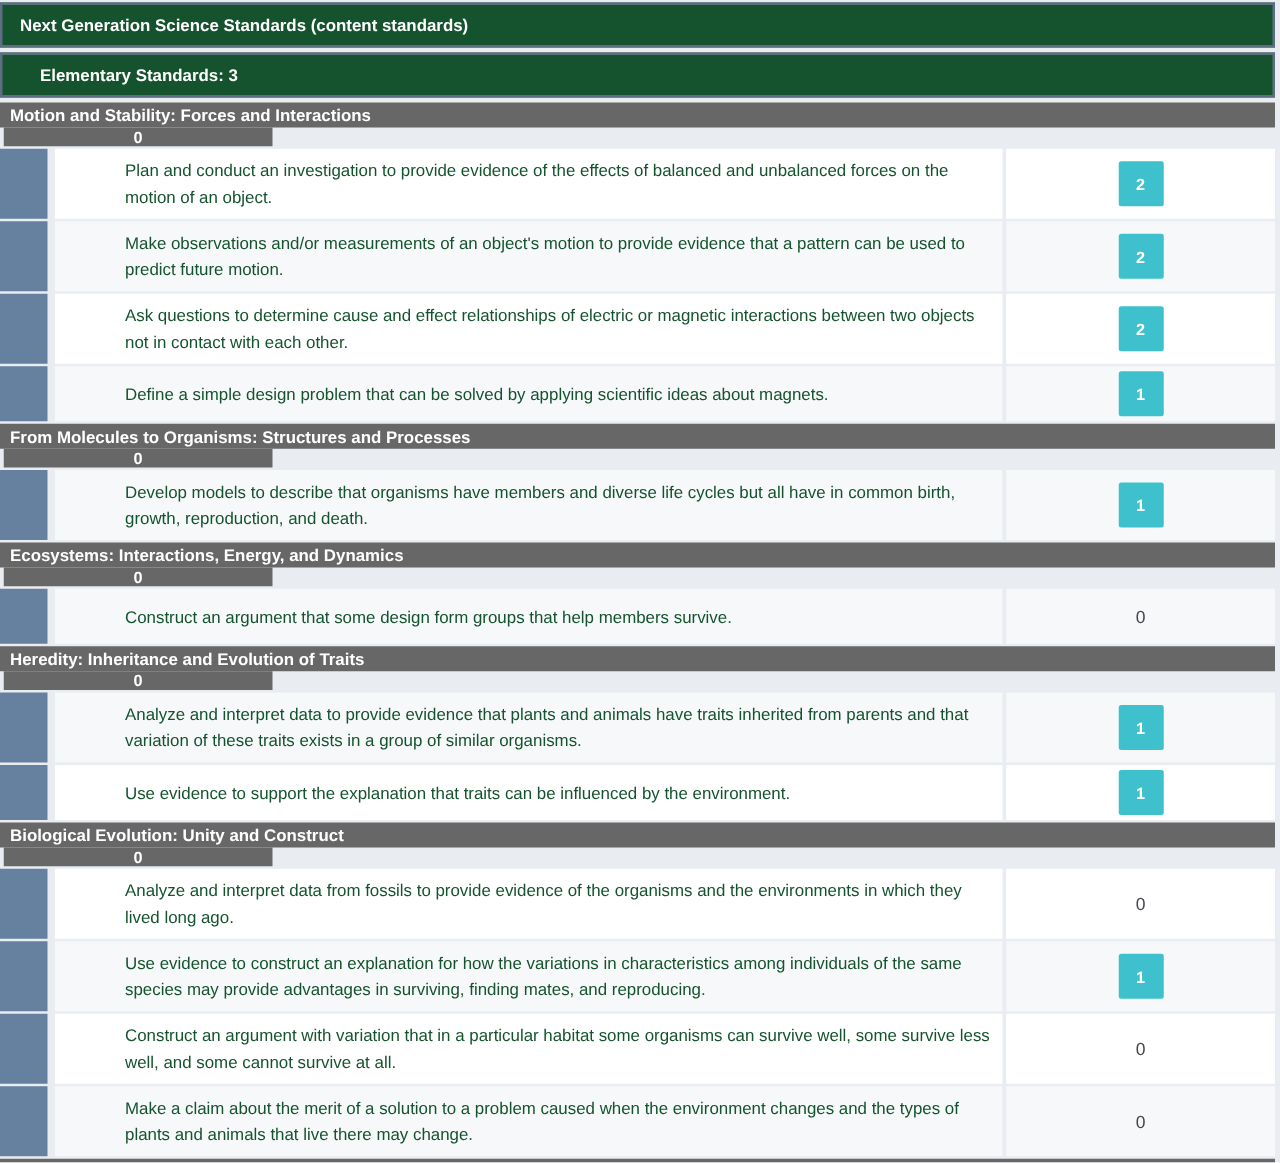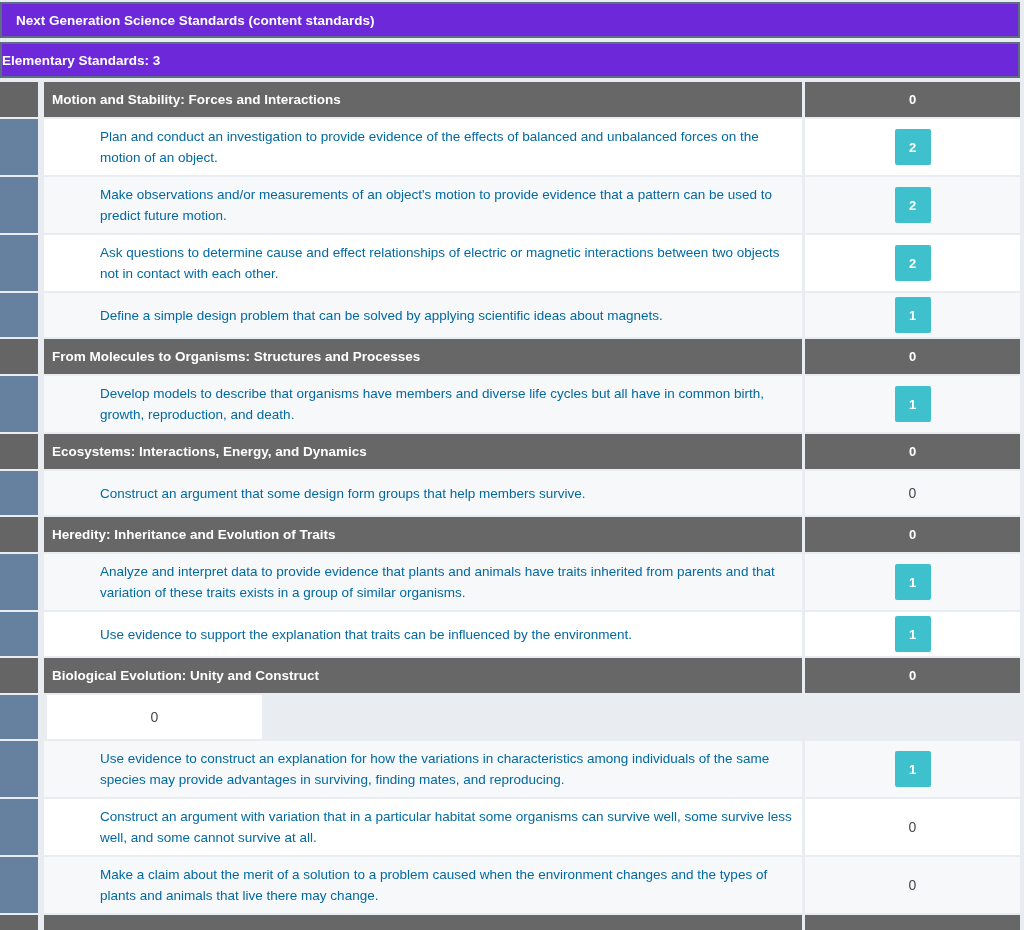--- a/index.html
+++ b/index.html
@@ -12,62 +12,62 @@
     box-sizing: border-box;
     background: #e9edf1;
     padding: 2px 4px 0 0;
   }
 
   
   .bar {
     height: 36px;
     box-sizing: border-box;
     margin-bottom: 4px;
-    background: #6d28d9;
+    background: #14532d;
     border: 2px solid #5e6e82;
     display: flex;
     align-items: center;
     color: #ffffff;
     font-weight: bold;
     font-size: 13.5px;
   }
   .bar.bar1 .bar-label { padding-left: 14px; }
-  .bar.bar2 .bar-label { }
+  .bar.bar2 .bar-label { padding-left: 30px; }
 
   
   .row { display: flex; margin-bottom: 2px; }
   .lblock { width: 38px; flex: none; margin-right: 6px; }
   .cell.main { flex: 1; display: flex; align-items: center; min-width: 0; }
   .cell.count {
     width: 215px; flex: none; margin-left: 3px;
     display: flex; align-items: center; justify-content: center;
   }
 
   
-  .row.section { height: 35px; }
+  .row.section { height: 35px; flex-direction: column; }
   .row.section .lblock { background: #656565; }
   .row.section .cell.main { background: #676767; }
   .row.section .cell.count { background: #676767; }
   .sec-title { padding-left: 8px; color: #ffffff; font-weight: bold; font-size: 13.5px; }
   .sec-count { color: #ffffff; font-weight: bold; font-size: 13px; }
 
   
   .row.standard { min-height: 44px; }
   .row.standard .lblock { background: #66809f; }
   .row.standard .cell.main,
   .row.standard .cell.count { background: #ffffff; }
   .row.standard.tint .cell.main,
   .row.standard.tint .cell.count { background: #f6f8fa; }
   .std-text {
     margin: 0;
     padding: 7px 0 7px 56px;
     max-width: 700px;
     font-size: 13.5px;
     line-height: 21px;
-    color: #0369a1;
+    color: #14532d;
   }
   .badge {
     width: 36px; height: 36px;
     background: #3ec1cd;
     border-radius: 2px;
     color: #ffffff;
     font-weight: bold;
     font-size: 13px;
     display: flex; align-items: center; justify-content: center;
     cursor: pointer;
@@ -197,20 +197,23 @@
         <div class="lblock"></div>
         <div class="cell main">
           <span class="sec-title">Biological Evolution: Unity and Construct</span>
         </div>
         <div class="cell count">
           <span class="sec-count">0</span>
         </div>
       </div>
       <div class="row standard">
         <div class="lblock"></div>
+        <div class="cell main">
+          <p class="std-text">Analyze and interpret data from fossils to provide evidence of the organisms and the environments in which they lived long ago.</p>
+        </div>
         <div class="cell count">
           <span class="plain-count">0</span>
         </div>
       </div>
       <div class="row standard tint">
         <div class="lblock"></div>
         <div class="cell main">
           <p class="std-text">Use evidence to construct an explanation for how the variations in characteristics among individuals of the same species may provide advantages in surviving, finding mates, and reproducing.</p>
         </div>
         <div class="cell count">

